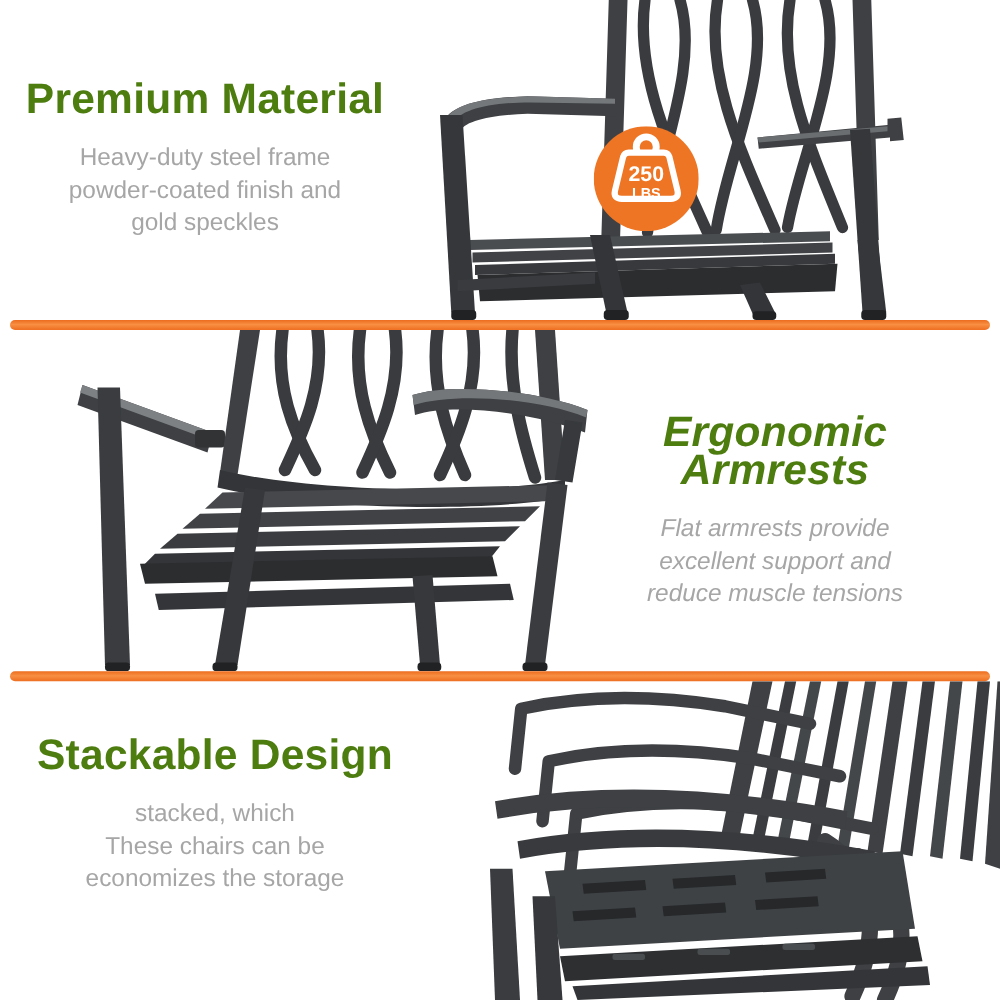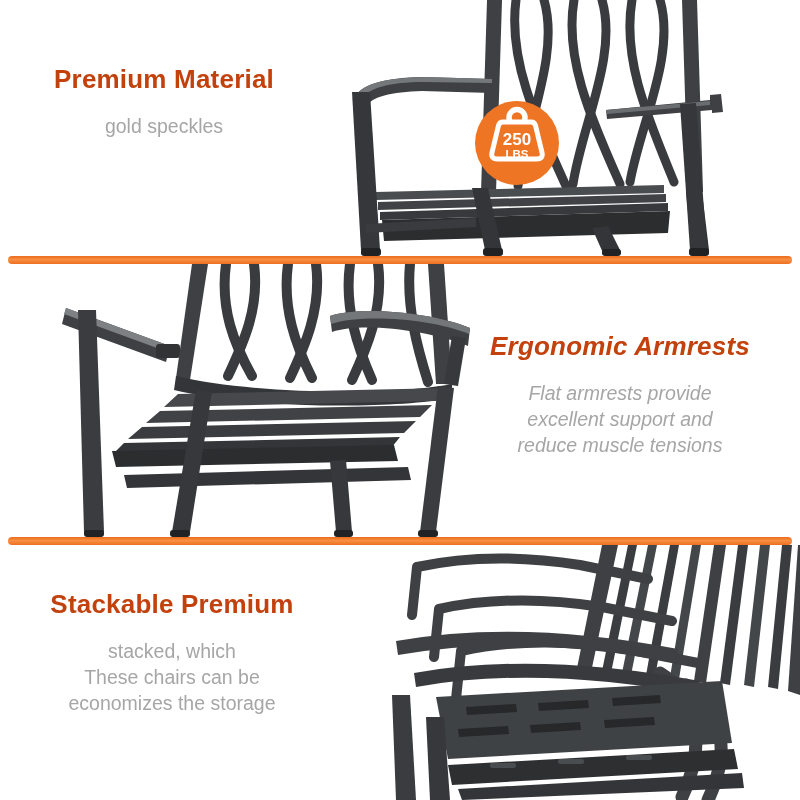--- a/index.html
+++ b/index.html
@@ -2,22 +2,22 @@
 <html><head>
 <meta charset="utf-8">
 <style>
   html,body{margin:0;padding:0;background:#fff;}
   .canvas{
     position:relative;width:800px;height:800px;background:#fff;overflow:hidden;
     font-family:"Liberation Sans", sans-serif;
   }
   .text-block{position:absolute;text-align:center;}
   .feature-heading{
-    margin:0;font-size:26px;line-height:30px;font-weight:bold;
-    color:#c2410c;letter-spacing:.2px;
+    margin:0;font-size:34px;line-height:30px;font-weight:bold;
+    color:#4d7c0f;letter-spacing:.2px;
   }
   .feature-body{
     margin:19px 0 0 0;font-size:19.5px;line-height:26px;color:#A6A6A6;font-weight:400;
   }
   .feature-body span{display:block;}
   .tb1{left:14px;top:64px;width:300px;}
   .tb2{left:470px;top:331px;width:300px;font-style:italic;}
   .tb3{left:22px;top:589px;width:300px;}
   .divider{
     position:absolute;left:8px;width:784px;height:8px;border-radius:4px;
@@ -38,20 +38,22 @@
   }
 </style>
 </head>
 <body>
 
 <div class="canvas">
 
   <div class="text-block tb1">
     <h2 class="feature-heading">Premium Material</h2>
     <p class="feature-body">
+      <span>Heavy-duty steel frame</span>
+      <span>powder-coated finish and</span>
       <span>gold speckles</span>
     </p>
   </div>
 
   <svg class="chair-svg svg-top" width="470" height="257" viewBox="0 0 470 257">
 
     <path d="M157 0 L172 0 L166 192 L151 192 Z" fill="#3E4043"></path>
     <path d="M352 0 L367 0 L373 192 L358 192 Z" fill="#3E4043"></path>
 
     <g stroke="#393B3E" stroke-width="9" fill="none" stroke-linecap="round">
@@ -150,21 +152,21 @@
     <p class="feature-body">
       <span>Flat armrests provide</span>
       <span>excellent support and</span>
       <span>reduce muscle tensions</span>
     </p>
   </div>
 
   <div class="divider d2"></div>
 
   <div class="text-block tb3">
-    <h2 class="feature-heading">Stackable Premium</h2>
+    <h2 class="feature-heading">Stackable Design</h2>
     <p class="feature-body">
       <span>stacked, which</span>
       <span>These chairs can be</span>
       <span>economizes the storage</span>
     </p>
   </div>
 
   <svg class="chair-svg svg-stack" width="470" height="255" viewBox="0 0 470 255">
 
     <path d="M272 0 L288 0 L260 132 L246 128 Z" fill="#3E4043"></path>

